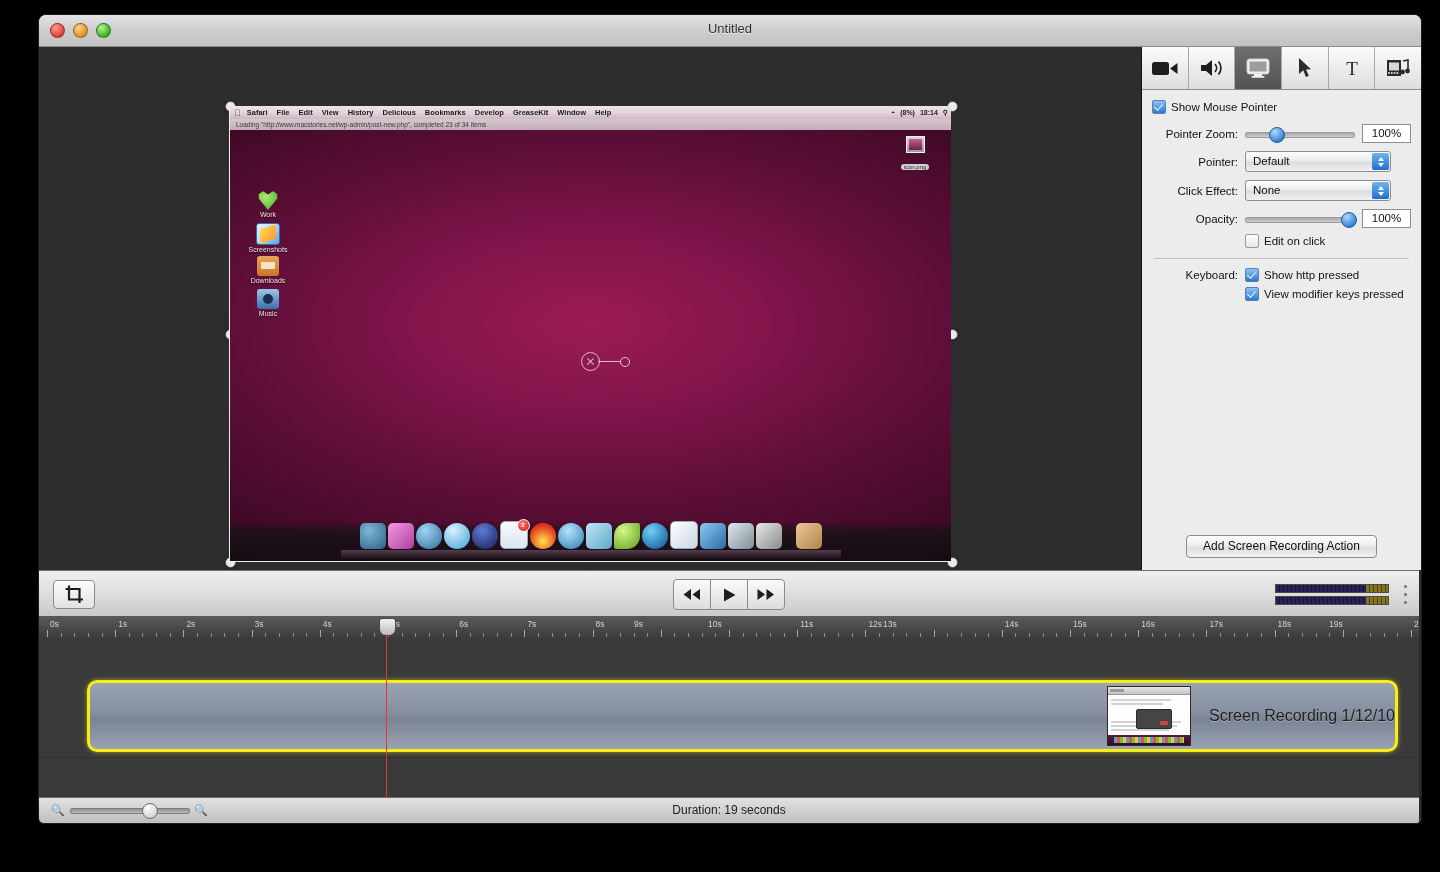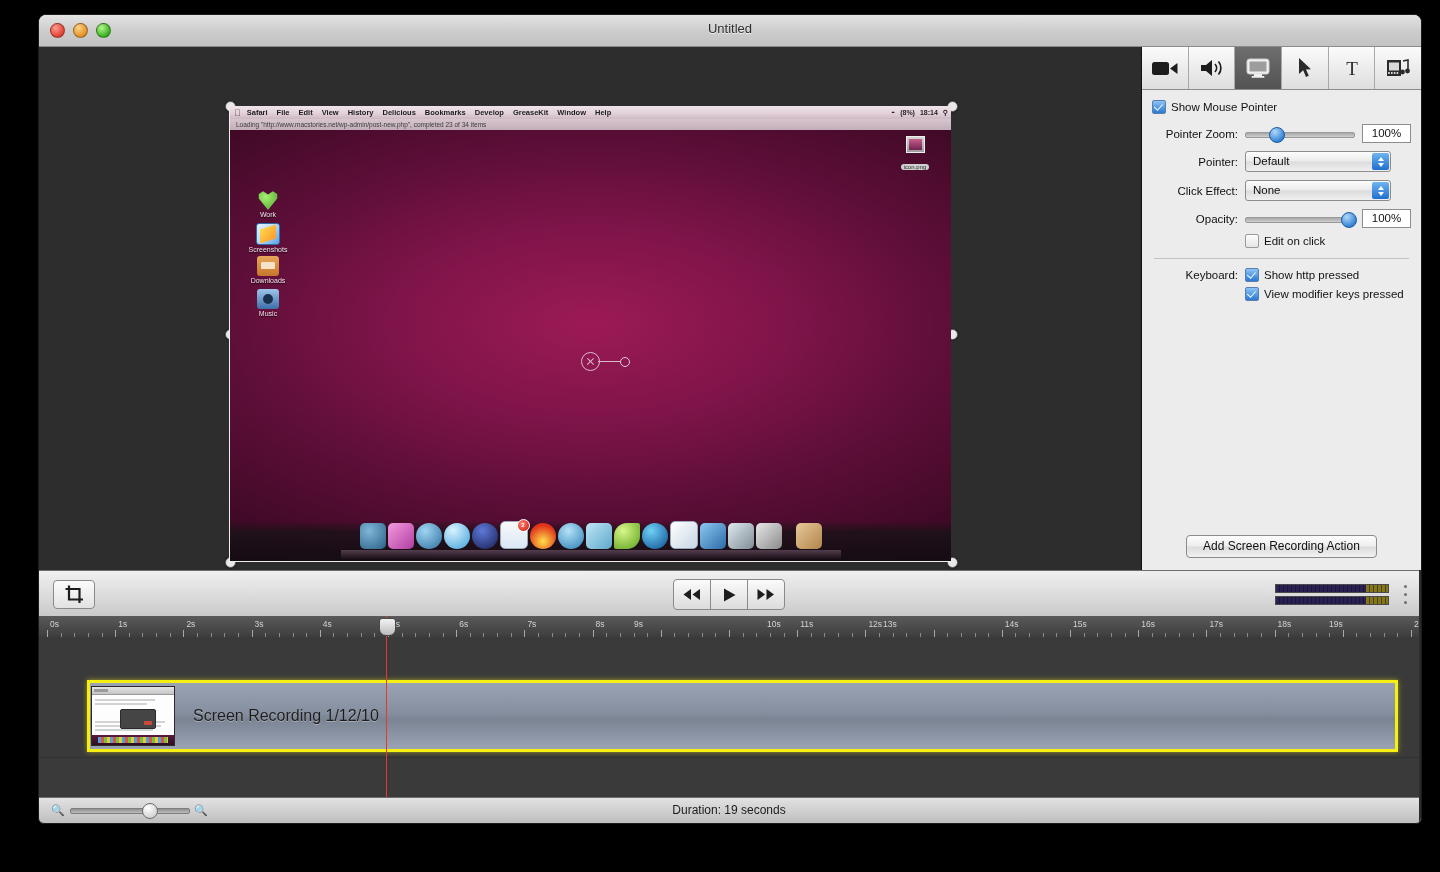--- a/index.html
+++ b/index.html
@@ -368,24 +368,25 @@
   }
   .track-lane {
     position: absolute; left: 0; right: 0; top: 40px; height: 80px;
     background: #3a3a3a; border-bottom: 1px solid #313131;
   }
   .clip {
     position: absolute; left: 48px; top: 633px;
     width: 1305px; height: 66px;
     background: linear-gradient(to bottom, #9aa3b3 0%, #868f9f 45%, #7b8493 55%, #9aa3b4 100%);
     border: 3px solid #f6ef12;
-    border-radius: 0;
+    border-radius: 10px;
     box-shadow: 0 0 5px rgba(246,239,18,0.55);
     display: flex; align-items: center;
     overflow: hidden;
+    justify-content: flex-end;
   }
   .clip-thumb {
     width: 82px; height: 58px; flex: none;
     margin-left: 1px;
     background: #fff;
     border: 1px solid #2a2a2a;
     position: relative; overflow: hidden;
   }
   .ct-bar { position: absolute; left:0; right:0; top:0; height:7px; background: linear-gradient(to bottom,#e6e6e6,#c4c4c4); border-bottom:1px solid #999;}
   .ct-bar:after{content:"";position:absolute;left:2px;top:2px;width:14px;height:3px;background:#9a9a9a;}
@@ -773,21 +774,21 @@
             <div class="tick minor" style="left: 580.88px;"></div>
             <div class="tick minor" style="left: 594.52px;"></div>
             <div class="tick minor" style="left: 608.16px;"></div>
             <div class="tick major" style="left: 621.8px;"></div>
             <div class="ruler-lbl" style="left: 592px;">9s</div>
             <div class="tick minor" style="left: 635.44px;"></div>
             <div class="tick minor" style="left: 649.08px;"></div>
             <div class="tick minor" style="left: 662.72px;"></div>
             <div class="tick minor" style="left: 676.36px;"></div>
             <div class="tick major" style="left: 690px;"></div>
-            <div class="ruler-lbl" style="left: 725px;">10s</div>
+            <div class="ruler-lbl" style="left: 666px;">10s</div>
             <div class="tick minor" style="left: 703.64px;"></div>
             <div class="tick minor" style="left: 717.28px;"></div>
             <div class="tick minor" style="left: 730.92px;"></div>
             <div class="tick minor" style="left: 744.56px;"></div>
             <div class="tick major" style="left: 758.2px;"></div>
             <div class="ruler-lbl" style="left: 758.2px;">11s</div>
             <div class="tick minor" style="left: 771.84px;"></div>
             <div class="tick minor" style="left: 785.48px;"></div>
             <div class="tick minor" style="left: 799.12px;"></div>
             <div class="tick minor" style="left: 812.76px;"></div>

